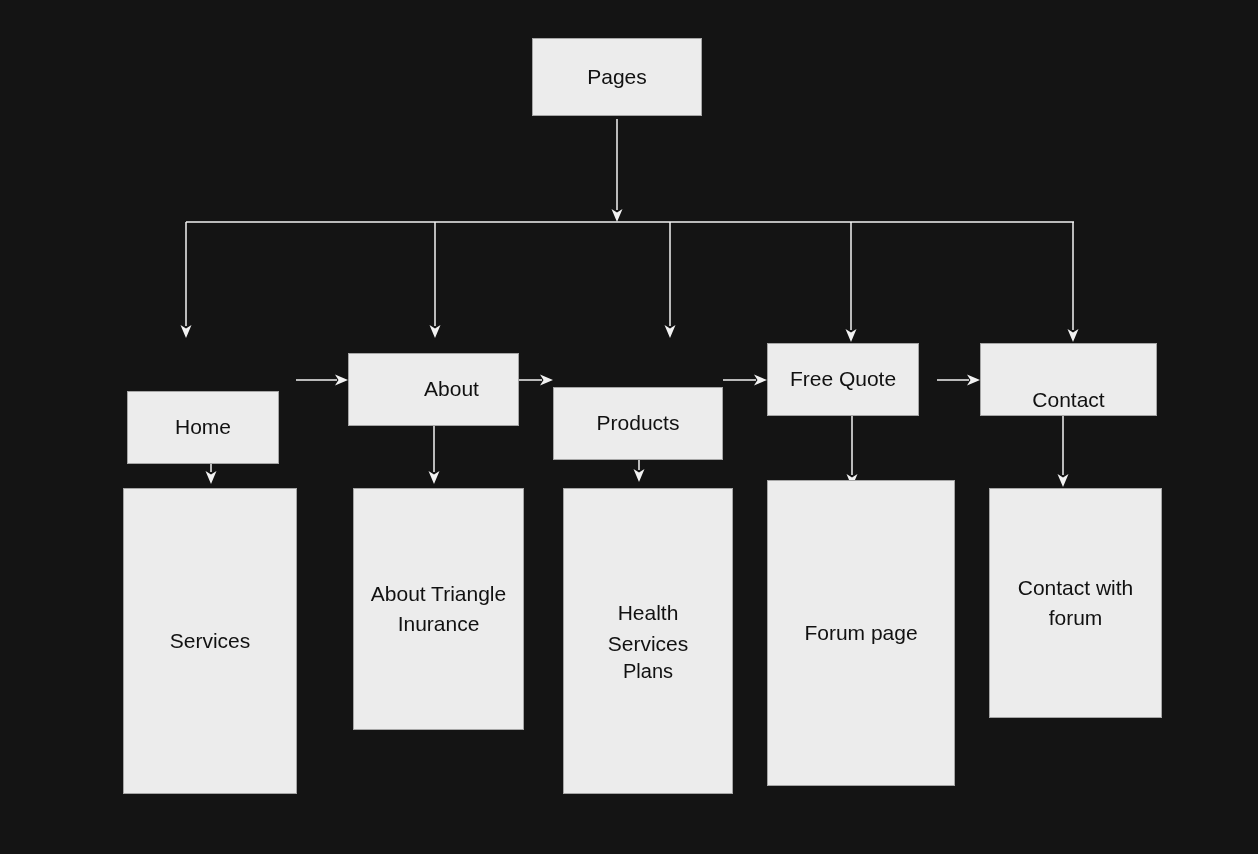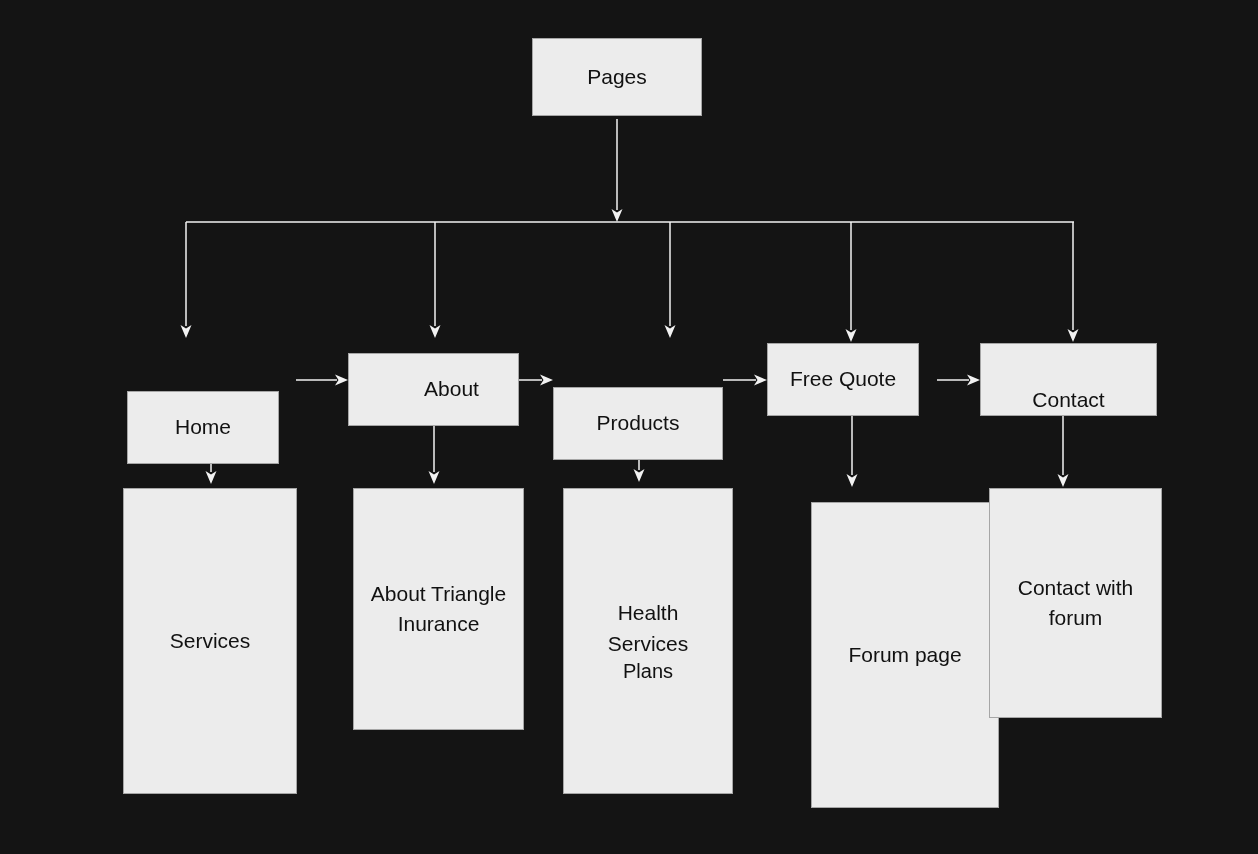--- a/index.html
+++ b/index.html
@@ -59,21 +59,21 @@
   
   .n-pages          { left: 532px; top: 38px;  width: 170px; height: 78px; align-items: center; }
   .n-home           { left: 127px; top: 351px; width: 152px; height: 73px; margin-top: 40px; }
   .n-about          { left: 348px; top: 353px; width: 171px; height: 73px; padding-left: 36px; }
   .n-products       { left: 553px; top: 343px; width: 170px; height: 73px; margin-top: 44px; }
   .n-free-quote     { left: 767px; top: 343px; width: 152px; height: 73px; }
   .n-contact        { left: 980px; top: 343px; width: 177px; height: 73px; justify-content: flex-end; }
   .n-services       { left: 123px; top: 488px; width: 174px; height: 306px; }
   .n-about-triangle { left: 353px; top: 488px; width: 171px; height: 242px; }
   .n-health         { left: 563px; top: 488px; width: 170px; height: 306px; }
-  .n-forum          { left: 767px; top: 502px; width: 188px; height: 306px; margin-left: 44px; }
+  .n-forum          { left: 767px; top: 480px; width: 188px; height: 306px; }
   .n-contact-forum  { left: 989px; top: 488px; width: 173px; height: 230px; }
 </style>
 </head>
 <body>
 
 <div class="canvas">
 
   <svg class="connectors" width="1258" height="854" viewBox="0 0 1258 854">
 
     <g>

